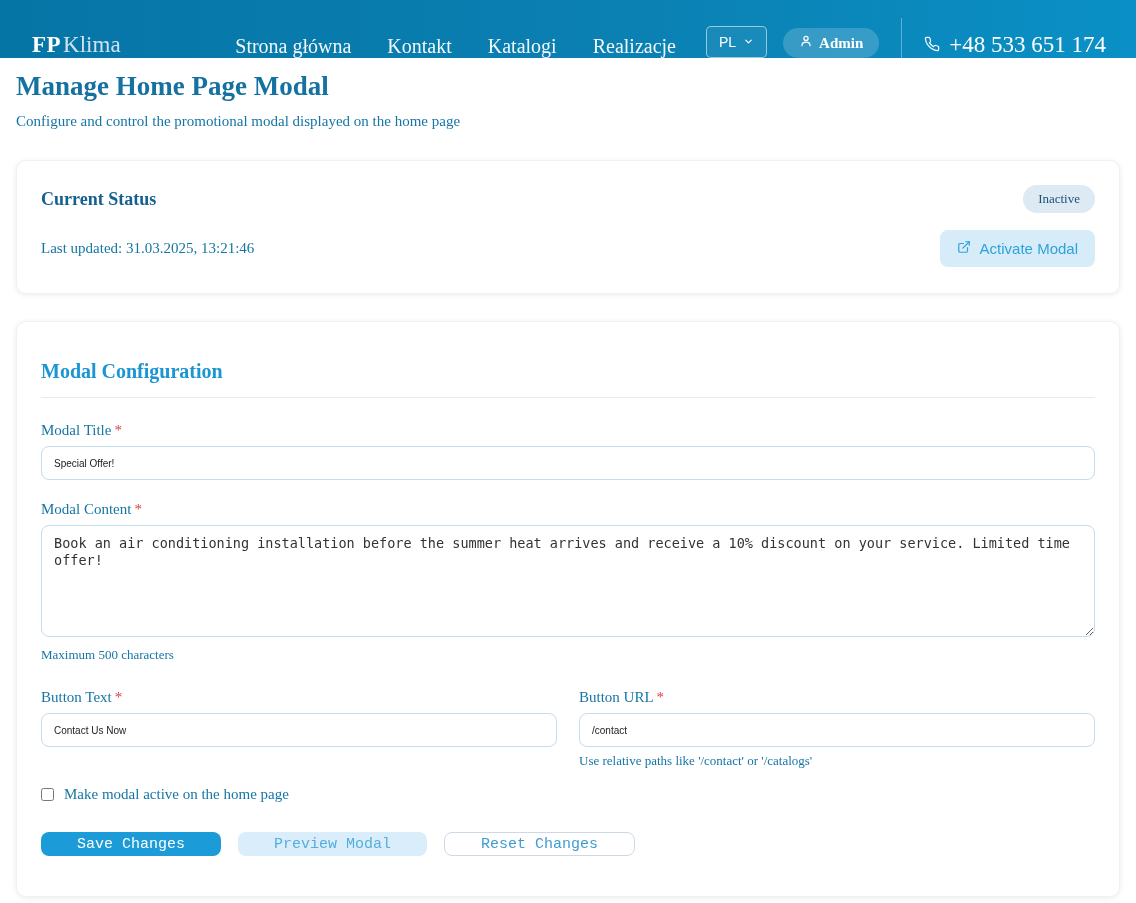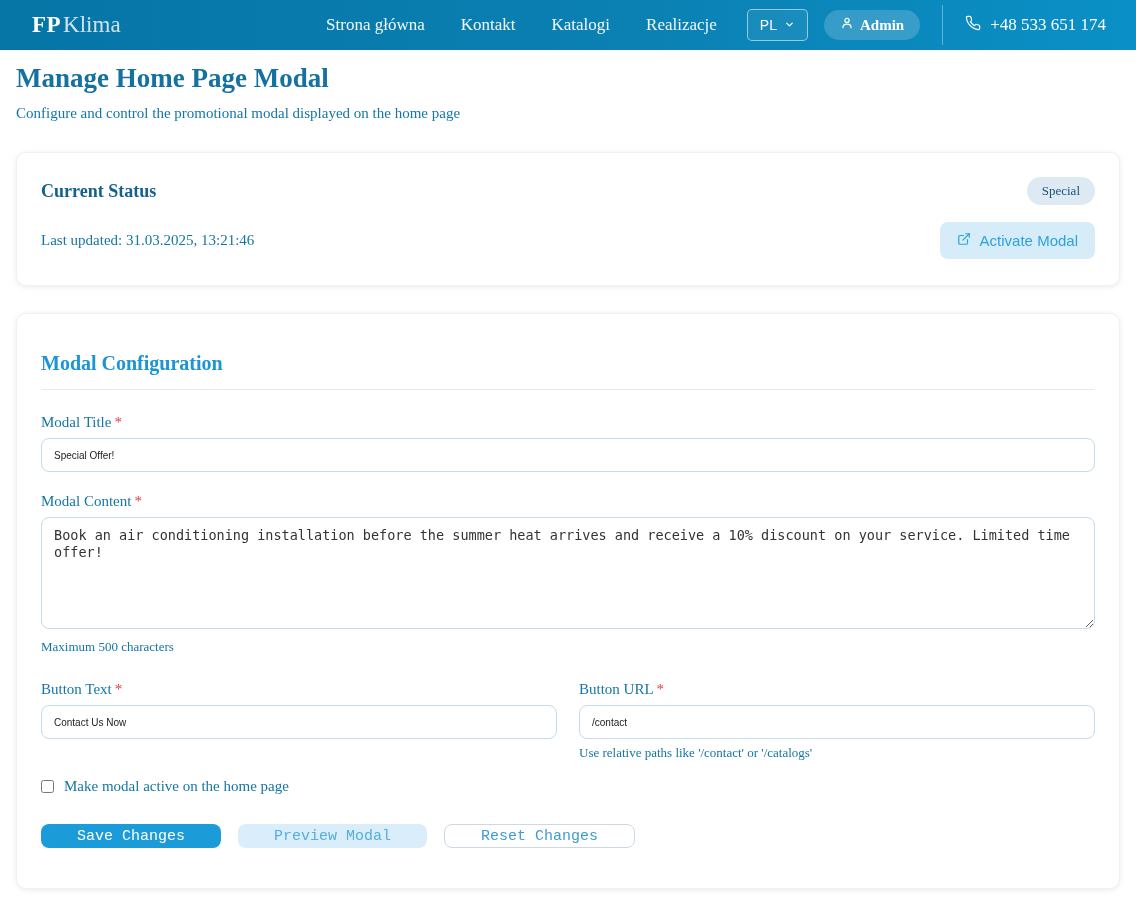--- a/index.html
+++ b/index.html
@@ -6,53 +6,53 @@
   html, body { width: 1136px; }
   body {
     height: 903px;
     overflow: hidden;
     background: #ffffff;
     font-family: "Liberation Serif", serif;
   }
 
   
   .header {
-    height: 50px;
+    height: 58px;
     background: linear-gradient(90deg, #0575a6 0%, #0b80b2 55%, #0a90c6 100%);
     display: flex;
-    align-items: center;
+    align-items: flex-end;
     padding: 0 30px 0 32px;
     color: #fff;
   }
   .logo { font-size: 23px; cursor: pointer; white-space: nowrap; }
   .logo .logo-bold { font-weight: bold; color: #ffffff; letter-spacing: 0.5px; }
   .logo .logo-light { font-weight: normal; color: #cfe3ee; margin-left: 2px; }
   .nav { display: flex; align-items: center; gap: 36px; margin-left: auto; }
-  .nav-item { font-size: 17px; color: #f2f8fb; cursor: pointer; white-space: nowrap; }
+  .nav-item { font-size: 20px; color: #f2f8fb; cursor: pointer; white-space: nowrap; }
   .lang-btn {
     margin-left: 30px;
     display: flex; align-items: center; gap: 7px;
     border: 1px solid rgba(255,255,255,0.55);
     border-radius: 5px;
     padding: 7px 12px;
     font-family: "Liberation Sans", sans-serif;
     font-size: 14px; color: #fff; cursor: pointer;
     background: rgba(255,255,255,0.06);
   }
   .admin-btn {
     margin-left: 16px;
     display: flex; align-items: center; gap: 6px;
     background: rgba(255,255,255,0.18);
     border-radius: 16px;
     padding: 6px 16px;
     font-size: 15px; font-weight: bold; color: #fff; cursor: pointer;
     white-space: nowrap;
   }
   .header-divider { width: 1px; height: 40px; background: rgba(255,255,255,0.35); margin: 0 22px; }
-  .phone { display: flex; align-items: center; gap: 9px; font-size: 17px; color: #fff; cursor: pointer; white-space: nowrap; }
+  .phone { display: flex; align-items: center; gap: 9px; font-size: 23px; color: #fff; cursor: pointer; white-space: nowrap; }
   .icon-svg { display: inline-block; vertical-align: middle; }
 
   
   .main { padding: 0 16px; }
   .page-title { margin-top: 13px; font-size: 27px; font-weight: bold; color: #15719f; }
   .page-subtitle { margin-top: 11px; font-size: 15px; color: #1576a5; }
 
   .card {
     background: #fff;
     border: 1px solid #f1f1f3;
@@ -166,21 +166,21 @@
 </div>
 
 <div class="main">
 
   <div class="page-title">Manage Home Page Modal</div>
   <div class="page-subtitle">Configure and control the promotional modal displayed on the home page</div>
 
   <div class="card status-card">
     <div class="status-row1">
       <div class="card-title">Current Status</div>
-      <div class="badge">Special</div>
+      <div class="badge">Inactive</div>
     </div>
     <div class="status-row2">
       <div class="last-updated">Last updated: 31.03.2025, 13:21:46</div>
       <button class="activate-btn">
         <span class="icon-svg">
           <svg width="14" height="14" viewBox="0 0 24 24" fill="none" stroke="#2ea2da" stroke-width="2.1" stroke-linecap="round" stroke-linejoin="round">
               <path d="M18 13v6a2 2 0 0 1-2 2H5a2 2 0 0 1-2-2V8a2 2 0 0 1 2-2h6"></path>
               <polyline points="15 3 21 3 21 9"></polyline>
               <line x1="10" y1="14" x2="21" y2="3"></line>
             </svg>

